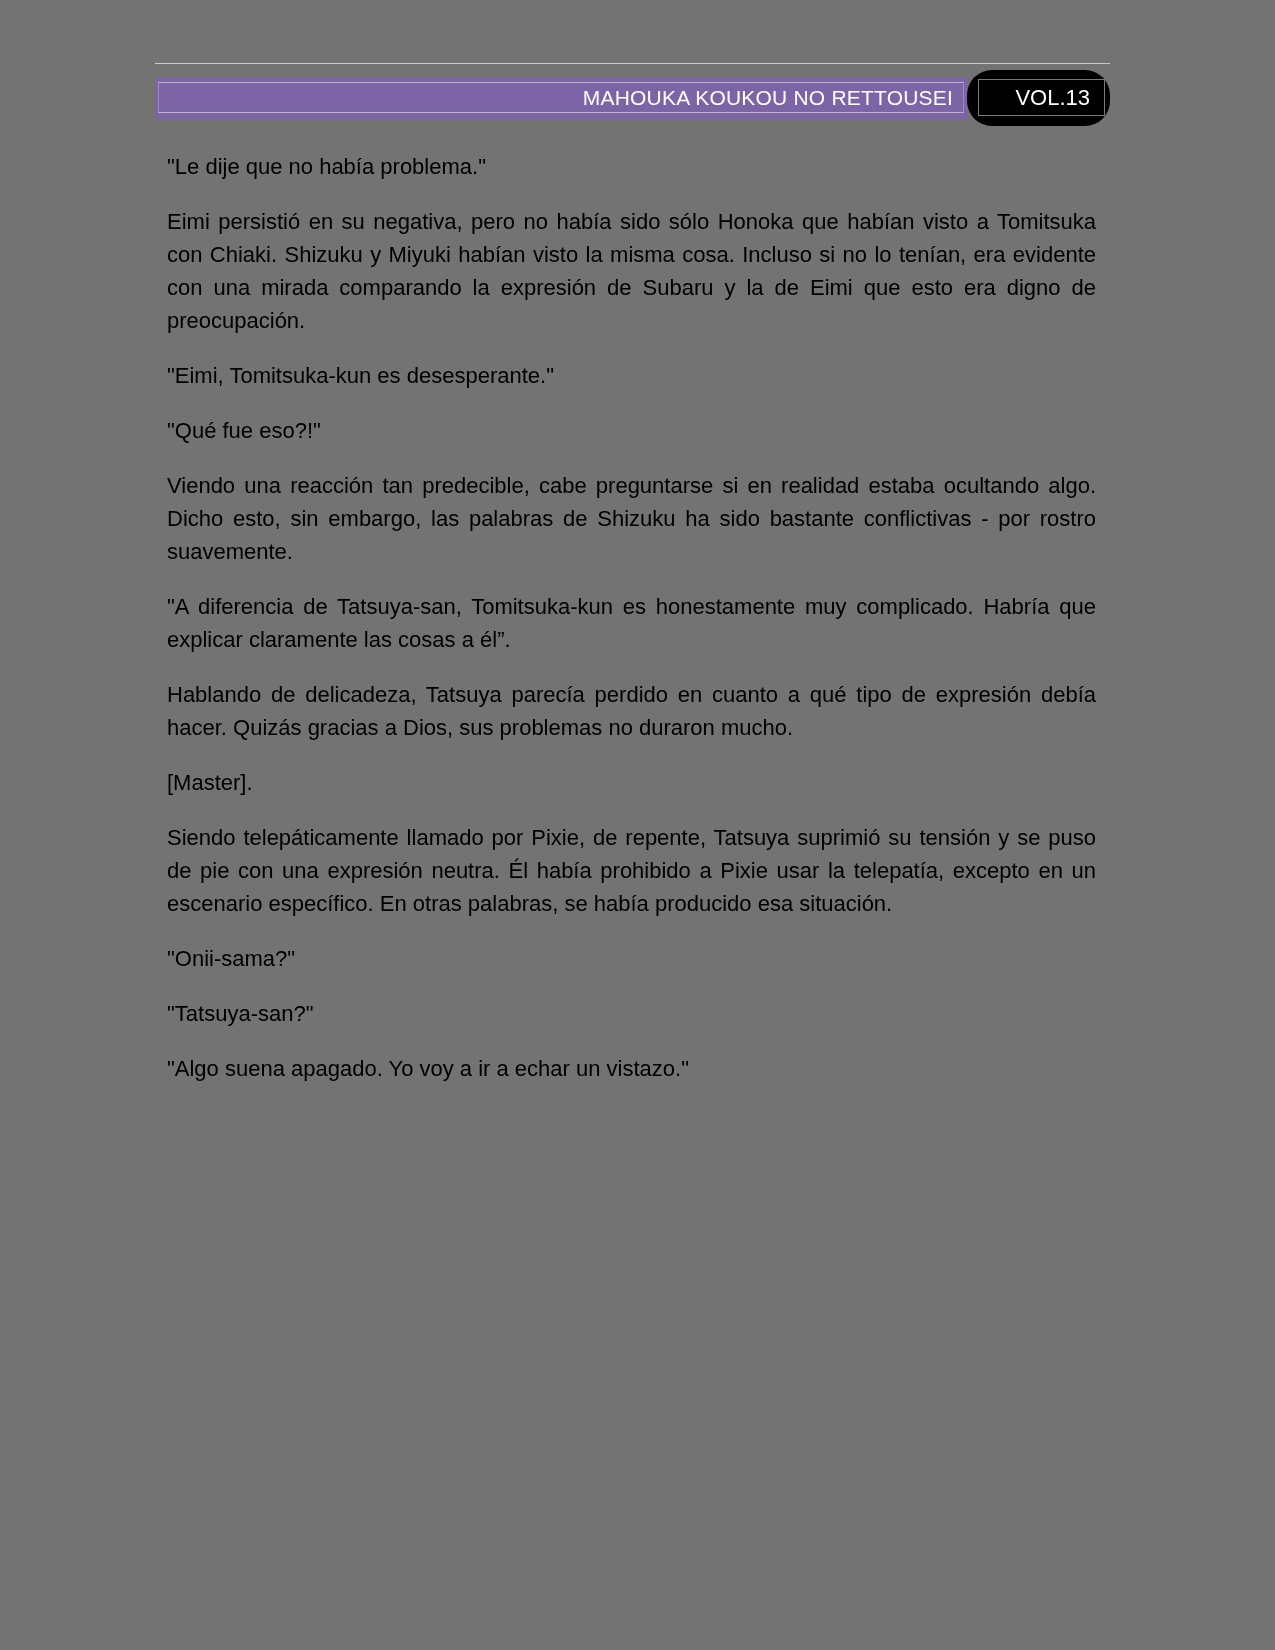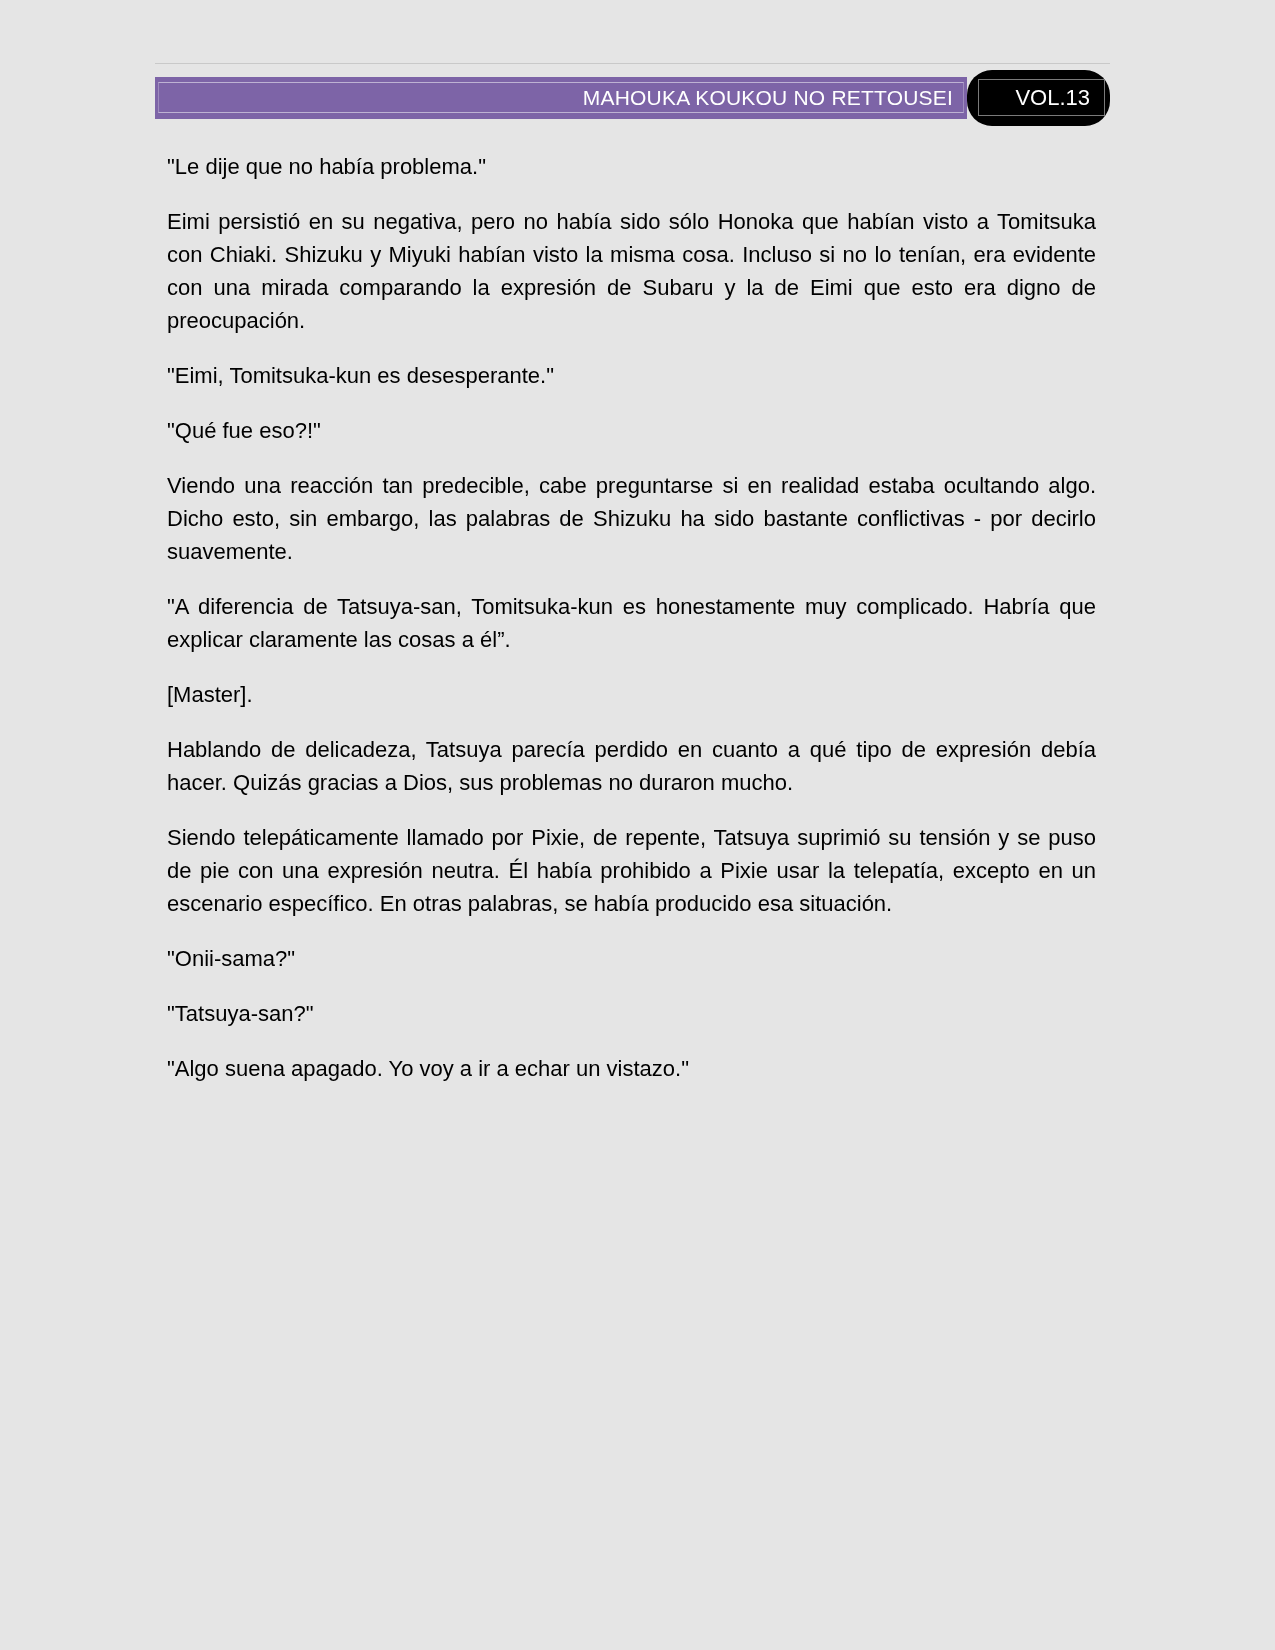--- a/index.html
+++ b/index.html
@@ -4,21 +4,21 @@
 <style>
   html, body {
     margin: 0;
     padding: 0;
     background: #ffffff;
   }
   .page {
     position: relative;
     width: 1275px;
     height: 1650px;
-    background: #e5e5e5;
+    background: #737373;
     font-family: "Liberation Sans", sans-serif;
     overflow: hidden;
   }
   .top-rule {
     position: absolute;
     left: 155px;
     top: 63px;
     width: 955px;
     height: 1px;
     background: #c9c9c9;
@@ -111,23 +111,23 @@
       <div class="inner black-inner"></div>
       <span class="volume-label">VOL.13</span>
     </div>
   </div>
 
   <div class="content">
     <p>"Le dije que no había problema."</p>
     <p>Eimi persistió en su negativa, pero no había sido sólo Honoka que habían visto a Tomitsuka con Chiaki. Shizuku y Miyuki habían visto la misma cosa. Incluso si no lo tenían, era evidente con una mirada comparando la expresión de Subaru y la de Eimi que esto era digno de preocupación.</p>
     <p>"Eimi, Tomitsuka-kun es desesperante."</p>
     <p>"Qué fue eso?!"</p>
-    <p>Viendo una reacción tan predecible, cabe preguntarse si en realidad estaba ocultando algo. Dicho esto, sin embargo, las palabras de Shizuku ha sido bastante conflictivas - por decirlo suavemente.</p>
+    <p>Viendo una reacción tan predecible, cabe preguntarse si en realidad estaba ocultando algo. Dicho esto, sin embargo, las palabras de Shizuku ha sido bastante conflictivas - por rostro suavemente.</p>
     <p>"A diferencia de Tatsuya-san, Tomitsuka-kun es honestamente muy complicado. Habría que explicar claramente las cosas a él”.</p>
+    <p>Hablando de delicadeza, Tatsuya parecía perdido en cuanto a qué tipo de expresión debía hacer. Quizás gracias a Dios, sus problemas no duraron mucho.</p>
     <p>[Master].</p>
-    <p>Hablando de delicadeza, Tatsuya parecía perdido en cuanto a qué tipo de expresión debía hacer. Quizás gracias a Dios, sus problemas no duraron mucho.</p>
     <p>Siendo telepáticamente llamado por Pixie, de repente, Tatsuya suprimió su tensión y se puso de pie con una expresión neutra. Él había prohibido a Pixie usar la telepatía, excepto en un escenario específico. En otras palabras, se había producido esa situación.</p>
     <p>"Onii-sama?"</p>
     <p>"Tatsuya-san?"</p>
     <p>"Algo suena apagado. Yo voy a ir a echar un vistazo."</p>
   </div>
 
 </div>
 
 </body></html>

